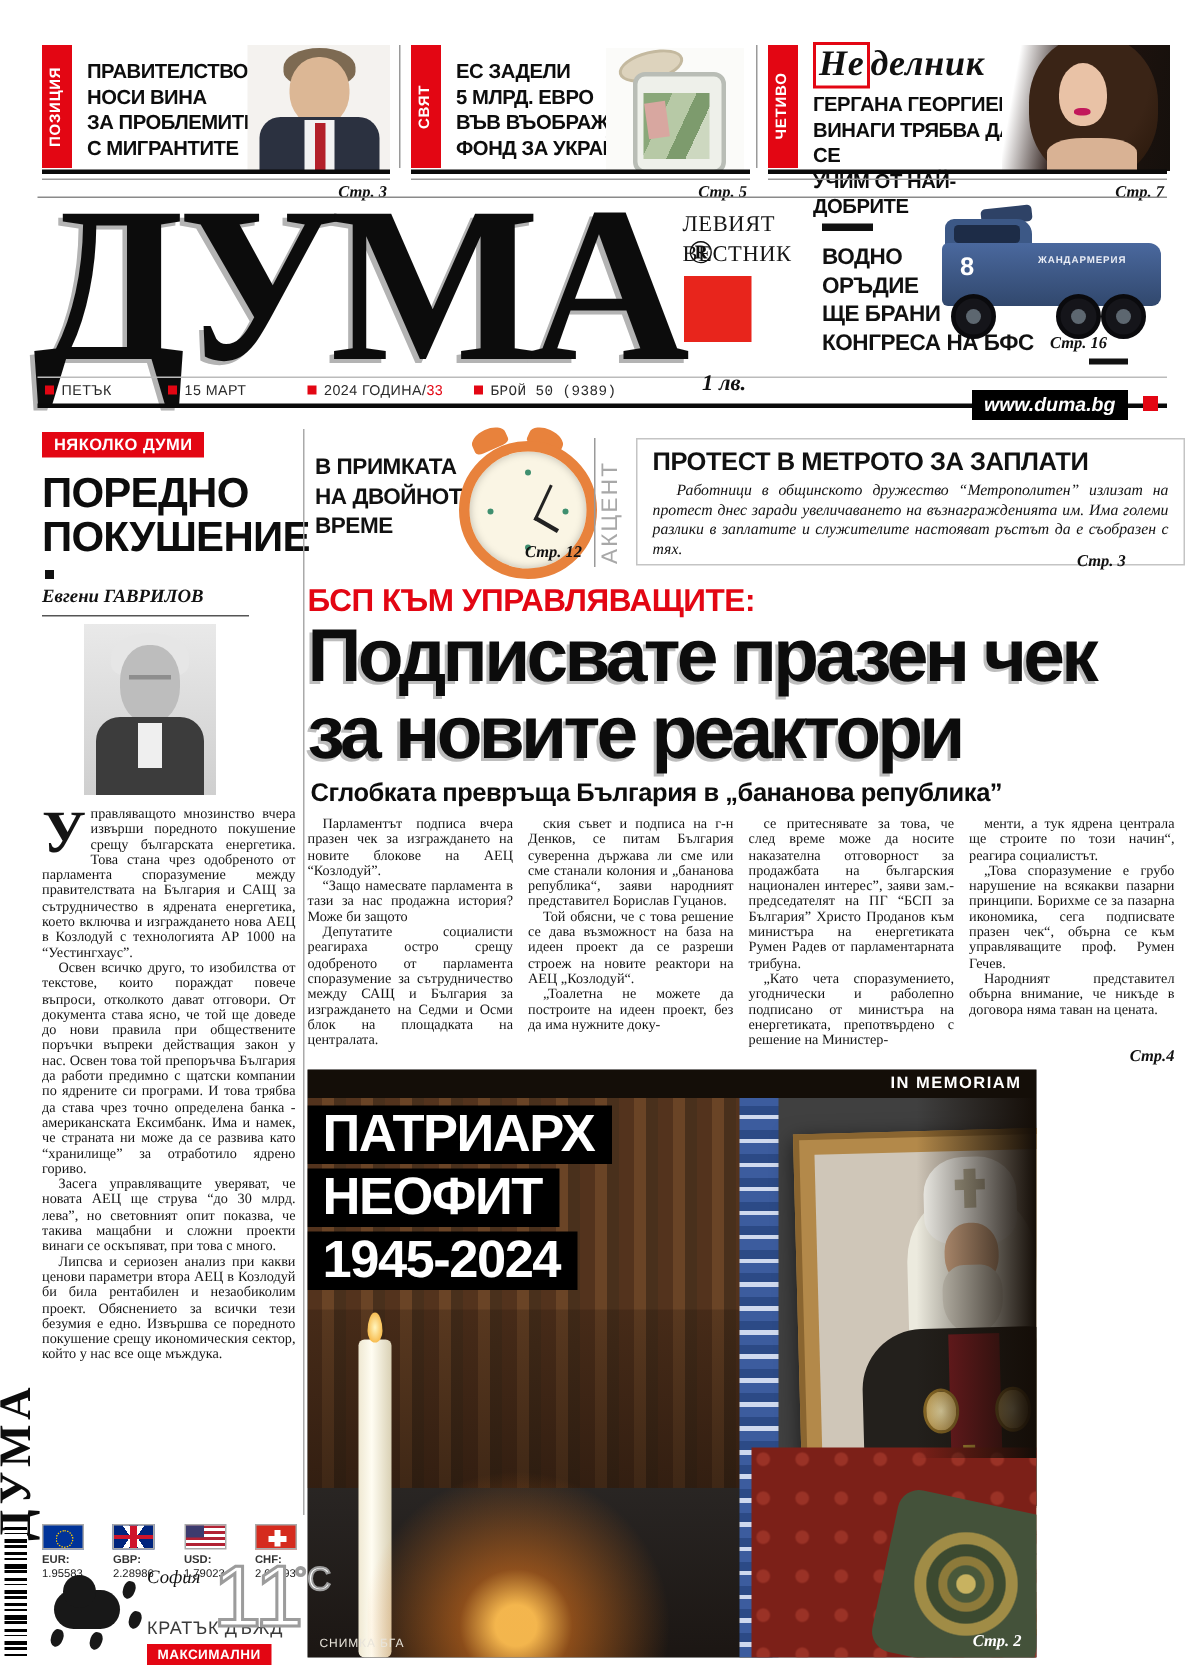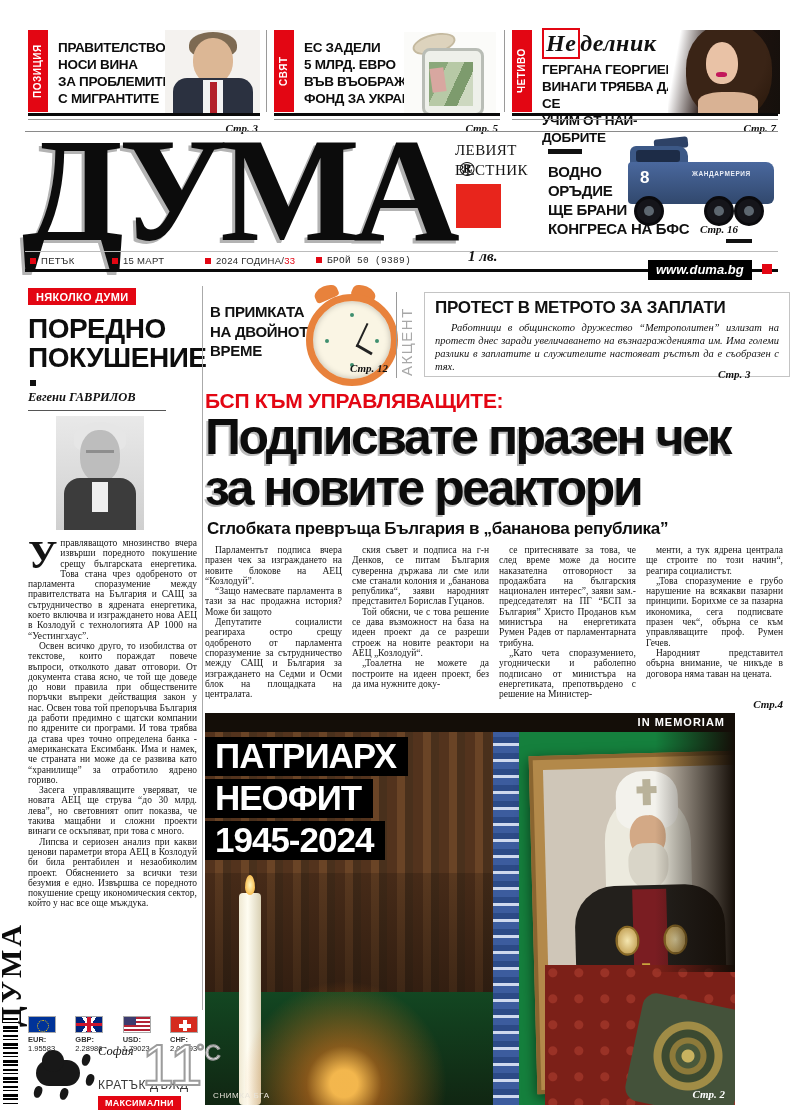--- a/index.html
+++ b/index.html
@@ -129,21 +129,21 @@
   .ma-h{left:205px;width:580px;font-size:50px;line-height:1;letter-spacing:-2.5px;color:#0c0c0c;
         text-shadow:-2px 2px 0 #bdbdbd;}
   .ma-h1{top:412px;} .ma-h2{top:463px;}
   .ma-sub{left:207px;top:519px;font-size:17px;letter-spacing:-.3px;color:#0d0d0d;}
   .ma-cols{left:205px;top:545px;width:578px;display:flex;gap:10px;}
   .ma-col{width:137px;font-size:9.5px;line-height:10.3px;text-align:justify;color:#141414;}
   .ma-col p{margin:0;text-indent:10px;}
   .ma-page{text-align:right;margin-top:20px;}
 
   
-  .mem{left:205px;top:713px;width:530px;height:392px;background:#15803d;overflow:hidden;}
+  .mem{left:205px;top:713px;width:486px;height:392px;background:#404040;overflow:hidden;}
   .mem-top{position:absolute;left:0;top:0;right:0;height:19px;background:#140e08;color:#fff;
            font-family:"Liberation Sans",sans-serif;font-weight:bold;font-size:11px;letter-spacing:1px;
            text-align:right;padding:3px 10px 0 0;box-sizing:border-box;}
   .mem-wood{position:absolute;left:0;top:19px;width:310px;height:260px;
      background:repeating-linear-gradient(90deg,#53331d 0 10px,#6a4426 10px 18px,#49301c 18px 26px);}
   .mem-wood2{position:absolute;left:0;top:160px;width:310px;height:232px;
      background:linear-gradient(180deg,rgba(20,10,5,.2),rgba(15,8,4,.75));}
   .mem-glow{position:absolute;left:40px;top:250px;width:220px;height:142px;
      background:radial-gradient(circle at 45% 85%,rgba(255,190,80,.95) 0 8%,rgba(230,120,30,.55) 22%,transparent 60%);}
   .mem-candle{position:absolute;left:34px;top:180px;width:22px;height:212px;background:linear-gradient(90deg,#efe8d2,#fffdf2 40%,#d9d0b4);border-radius:4px;}

